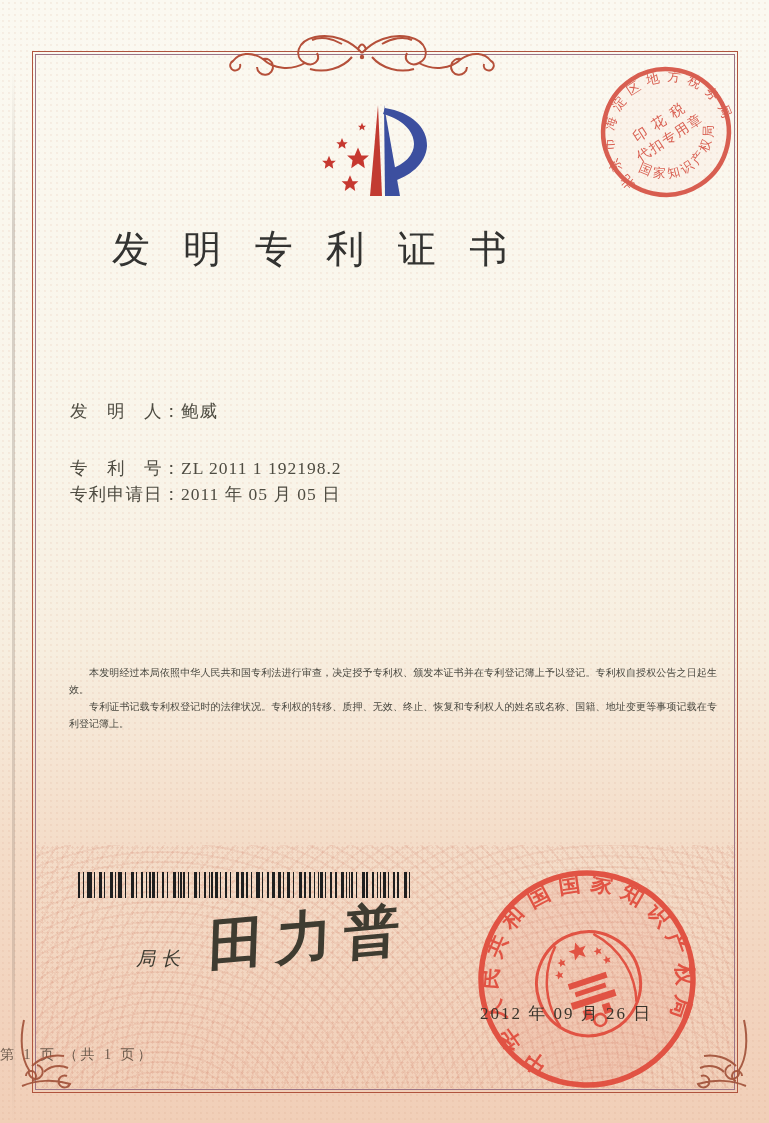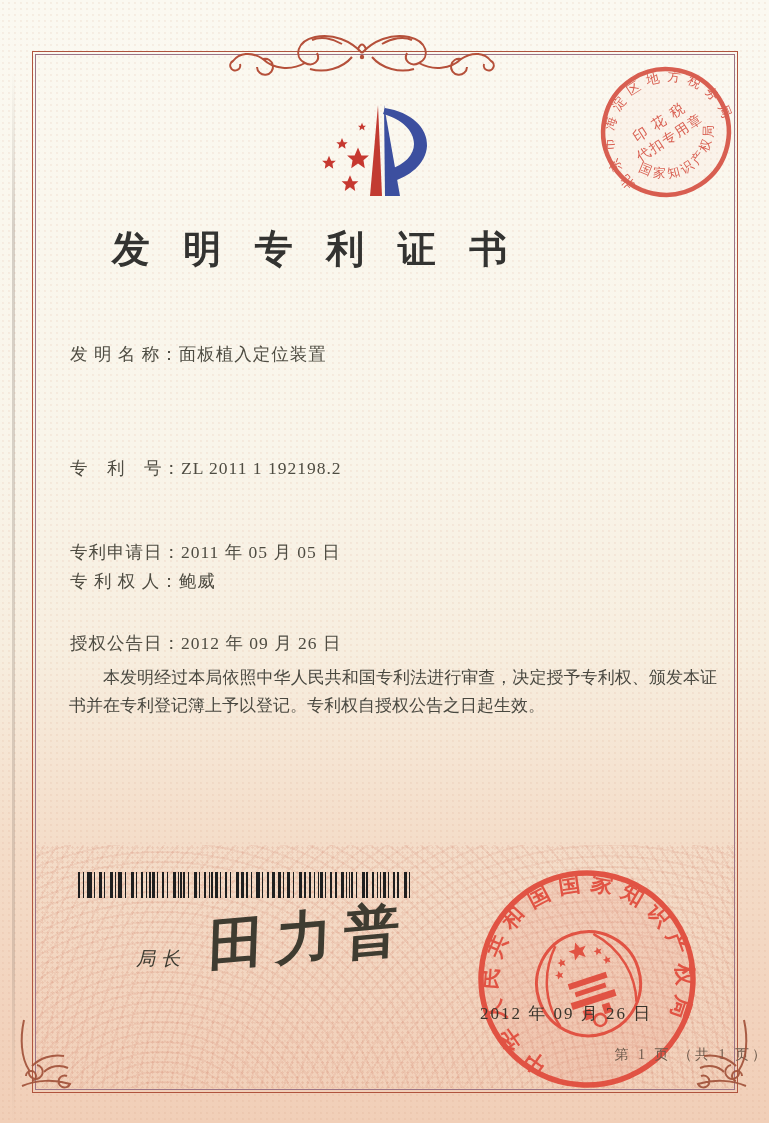--- a/index.html
+++ b/index.html
@@ -18,48 +18,48 @@
   .frame-inner{position:absolute;inset:2px;border:1.5px solid #9b7384;}
   
   .guilloche{position:absolute;left:35px;top:845px;width:700px;height:243px;
      background:
        repeating-radial-gradient(circle at 18% 130%,transparent 0 8px,rgba(198,104,82,.10) 8px 10px),
        repeating-radial-gradient(circle at 82% 140%,transparent 0 9px,rgba(198,104,82,.09) 9px 11px),
        radial-gradient(circle,rgba(205,120,95,.16) 1px,transparent 1.2px);
      background-size:auto,auto,5px 5px;}
   .cert-no{position:absolute;left:54px;top:105px;font-size:17px;letter-spacing:4px;color:#55514a;}
   .title{position:absolute;left:0;top:224px;width:619px;text-align:center;
-     font-size:38px;color:#333331;word-spacing:24px;font-weight:700;}
+     font-size:38px;color:#333331;word-spacing:24px;font-weight:400;}
   
   .logo{position:absolute;left:312px;top:102px;width:126px;height:102px;}
   
   .tax-stamp{position:absolute;left:590px;top:56px;width:152px;height:152px;
      transform:rotate(-33deg);opacity:.88;}
   
   .field{position:absolute;left:70px;font-size:17.5px;color:#4e4c42;letter-spacing:1px;white-space:nowrap;}
-  .f0{top:342px}.f1{top:399px}.f2{top:456px}.f3{top:540px}.f4{top:569px}.f5{top:631px}
+  .f0{top:342px}.f1{top:399px}.f2{top:456px}.f3{top:482px}.f4{top:569px}.f5{top:631px}
   
-  .paras{position:absolute;left:69px;top:664px;width:648px;font-size:17px;
-     line-height:28px;color:#494840;text-align:justify;}
+  .paras{position:absolute;left:69px;top:664px;width:648px;font-size:10px;
+     line-height:17px;color:#494840;text-align:justify;}
   .paras p{margin:0;text-indent:2em;}
   
   .barcode{position:absolute;left:78px;top:872px;width:332px;height:26px;
      background:
       repeating-linear-gradient(90deg,#1f1f1f 0 2px,transparent 2px 5px,#1f1f1f 5px 6px,transparent 6px 11px,#1f1f1f 11px 14px,transparent 14px 16px,#1f1f1f 16px 17px,transparent 17px 21px),
       repeating-linear-gradient(90deg,transparent 0 9px,#1f1f1f 9px 11px,transparent 11px 23px,#1f1f1f 23px 24px,transparent 24px 31px);}
   
   .sig-label{position:absolute;left:136px;top:946px;font-size:19px;letter-spacing:6px;color:#3c3a30;font-style:italic;}
   .sig-name{position:absolute;left:208px;top:900px;font-size:56px;font-weight:700;
      color:#3f3c31;letter-spacing:12px;transform:rotate(-5deg) skewX(-7deg);white-space:nowrap;}
   
   .official-seal{position:absolute;left:474px;top:866px;width:226px;height:226px;
      transform:rotate(-18deg);opacity:.92;}
   .issue-date{position:absolute;left:480px;top:1002px;font-size:17px;letter-spacing:2px;
      color:#3a352c;white-space:nowrap;}
-  .footer{position:absolute;left:0;top:1046px;width:769px;text-align:right;
+  .footer{position:absolute;left:0;top:1046px;width:769px;text-align:left;
      font-size:14px;letter-spacing:3px;color:#6c5a4c;}
   
   .flourish{position:absolute;left:222px;top:24px;width:280px;height:58px;}
   .corner{position:absolute;top:1018px;width:62px;height:74px;}
   .corner.left{left:16px;}
   .corner.right{left:690px;transform:scaleX(-1);}
   svg text{font-family:"Liberation Serif","DejaVu Serif",serif;}
 </style>
 </head>
 <body>
@@ -117,28 +117,27 @@
     </text>
     <text font-size="12.5" letter-spacing="3" fill="#d44a3c">
       <textPath href="#tax-bottom" startOffset="50%" text-anchor="middle">国家知识产权局</textPath>
     </text>
     <text x="75" y="68" text-anchor="middle" font-size="14" letter-spacing="2" fill="#d44a3c">印 花 税</text>
     <text x="75" y="86" text-anchor="middle" font-size="13.5" letter-spacing="1.5" fill="#d44a3c">代扣专用章</text>
   </svg>
 
   <div class="title">发 明 专 利 证 书</div>
 
-  <div class="field f0"><span>发 明 名 称：</span><span>面板植入定位装置</span></div>
+  <div class="field f1"><span>发　明　人：</span><span>鲍威</span></div>
   <div class="field f2"><span>专　利　号：</span><span>ZL 2011 1 192198.2</span></div>
   <div class="field f3"><span>专利申请日：</span><span>2011 年 05 月 05 日</span></div>
-  <div class="field f4"><span>专 利 权 人：</span><span>鲍威</span></div>
-  <div class="field f5"><span>授权公告日：</span><span>2012 年 09 月 26 日</span></div>
 
   <div class="paras">
     <p>本发明经过本局依照中华人民共和国专利法进行审查，决定授予专利权、颁发本证书并在专利登记簿上予以登记。专利权自授权公告之日起生效。</p>
+    <p>专利证书记载专利权登记时的法律状况。专利权的转移、质押、无效、终止、恢复和专利权人的姓名或名称、国籍、地址变更等事项记载在专利登记簿上。</p>
   </div>
 
   <div class="barcode"></div>
 
   <div class="sig-label">局长</div>
   <div class="sig-name">田力普</div>
 
   <svg class="official-seal" viewBox="0 0 226 226">
     <defs>
       <path id="seal-ring" d="M 42 170 A 90 90 0 1 1 184 170"></path>

